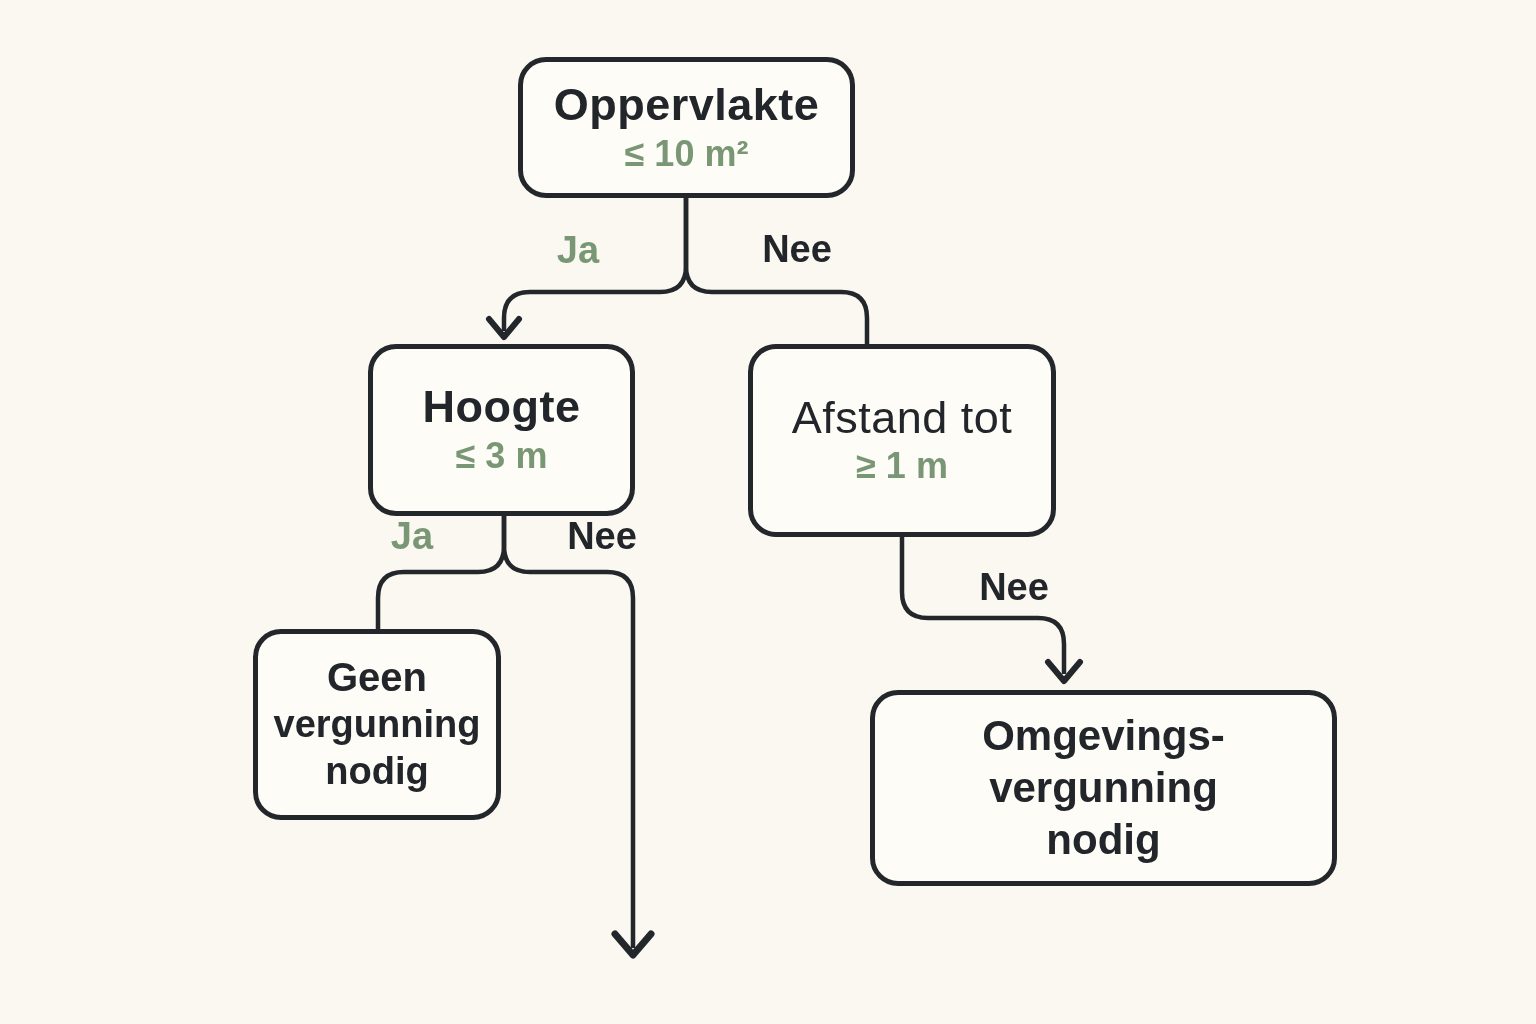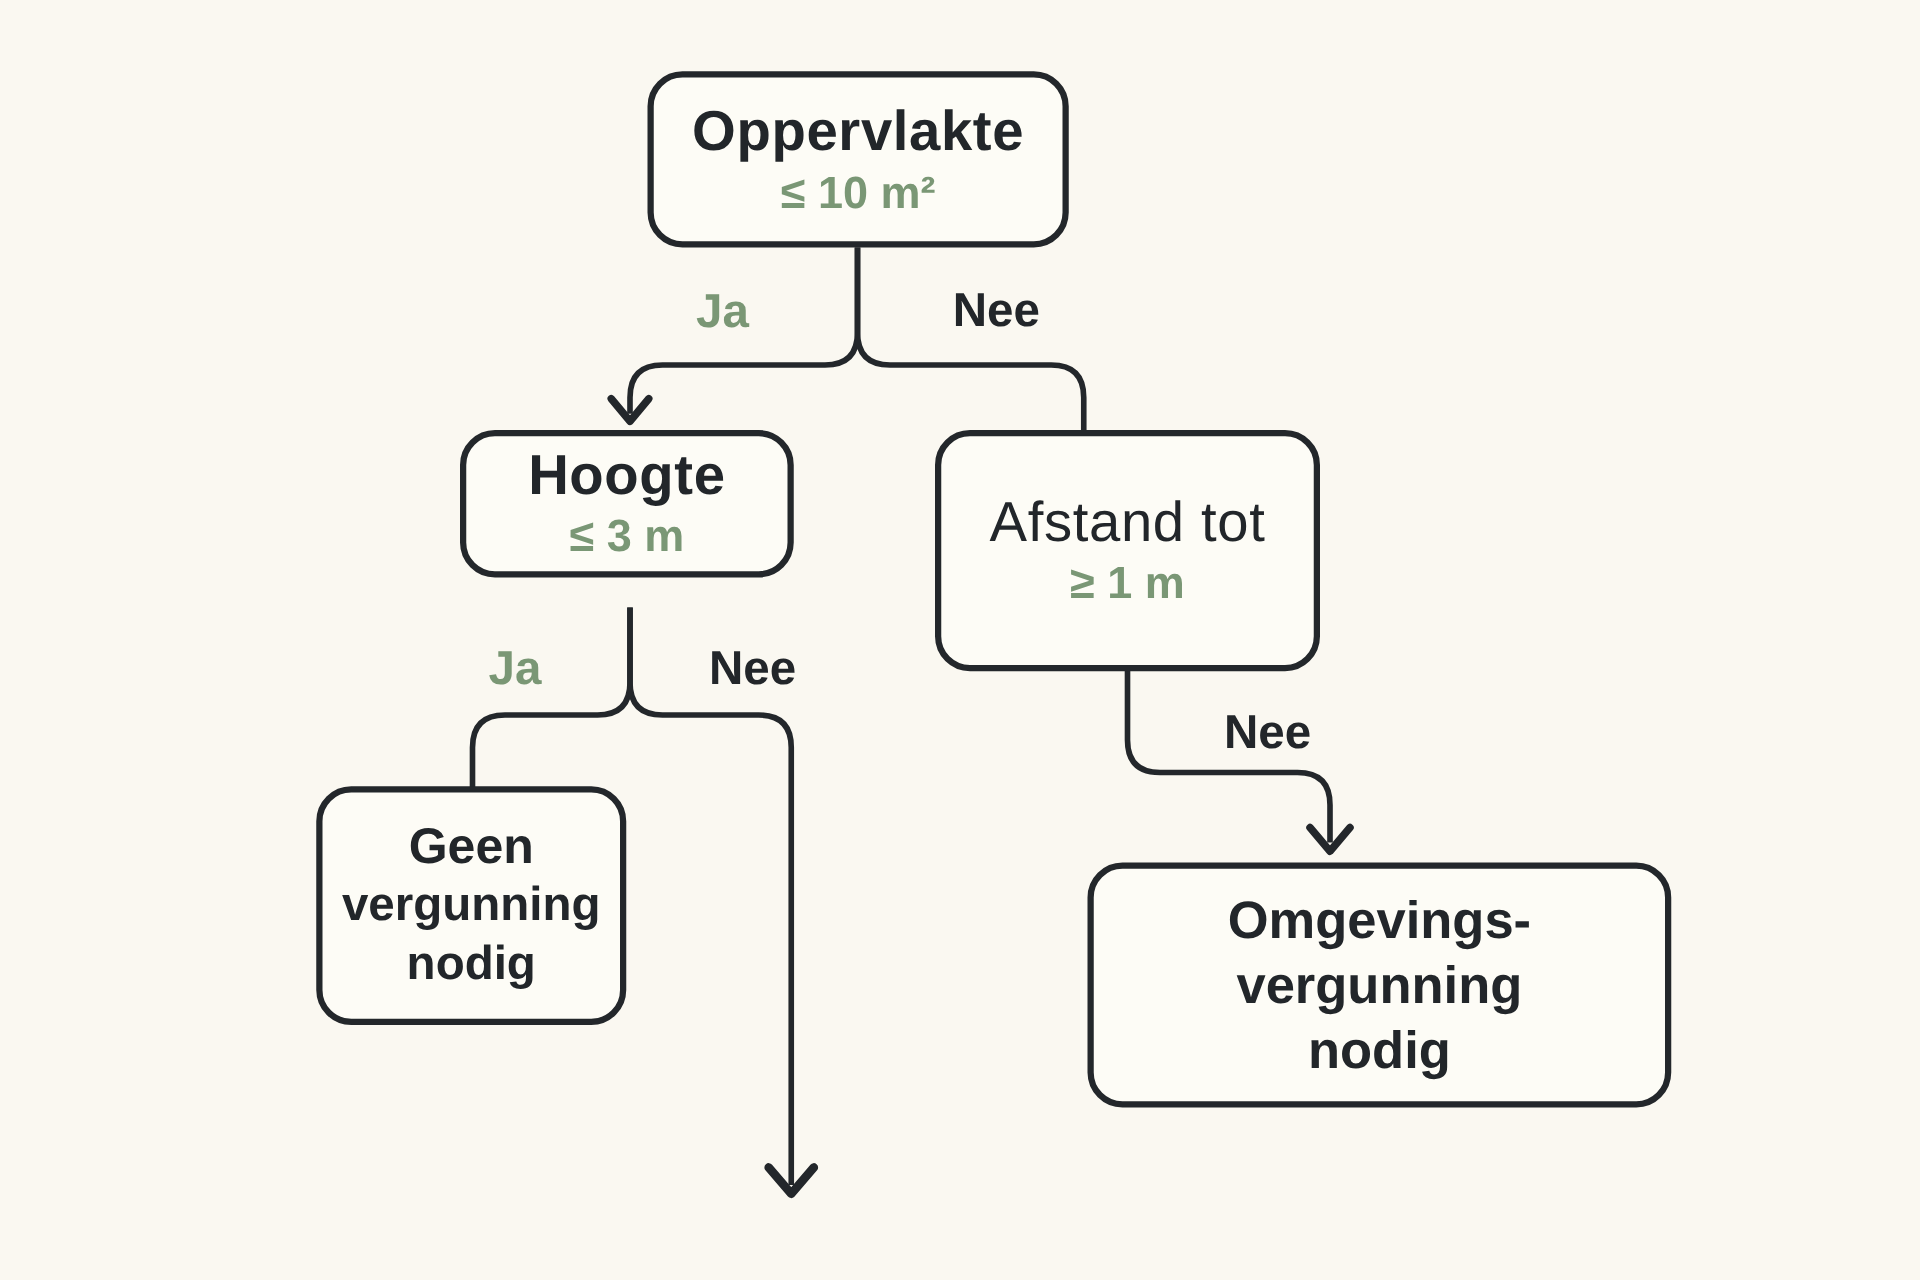--- a/index.html
+++ b/index.html
@@ -75,21 +75,21 @@
     position: absolute;
     transform: translate(-50%, -50%);
     font-size: 38px;
     white-space: nowrap;
   }
   .edge-label.yes { color: var(--green); font-weight: 600; }
   .edge-label.no  { color: var(--ink);   font-weight: 700; }
 
   
   .node-oppervlakte { left: 518px; top: 57px;  width: 337px; height: 141px; }
-  .node-hoogte      { left: 368px; top: 344px; width: 267px; height: 118px; }
+  .node-hoogte      { left: 368px; top: 344px; width: 267px; height: 172px; }
   .node-afstand     { left: 748px; top: 344px; width: 308px; height: 193px; }
   .node-geen        { left: 253px; top: 629px; width: 248px; height: 191px; }
   .node-omgevings   { left: 870px; top: 690px; width: 467px; height: 196px; }
 
   .label-root-ja     { left: 578px;  top: 250px; }
   .label-root-nee    { left: 797px;  top: 249px; }
   .label-hoogte-ja   { left: 412px;  top: 536px; }
   .label-hoogte-nee  { left: 602px;  top: 536px; }
   .label-afstand-nee { left: 1014px; top: 587px; }
 </style>

